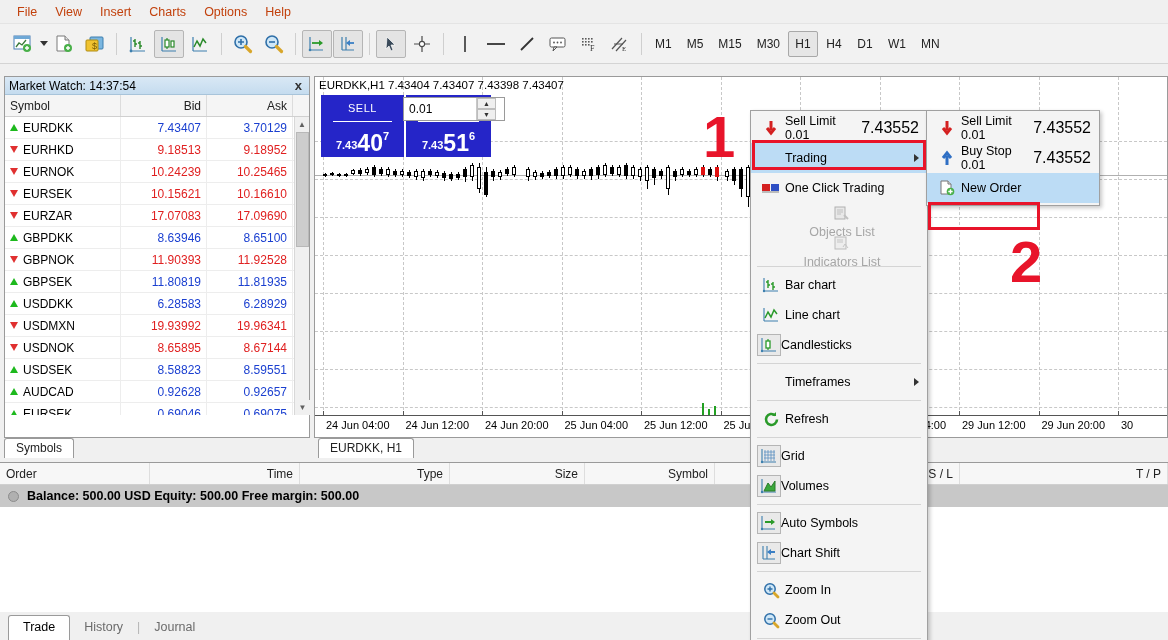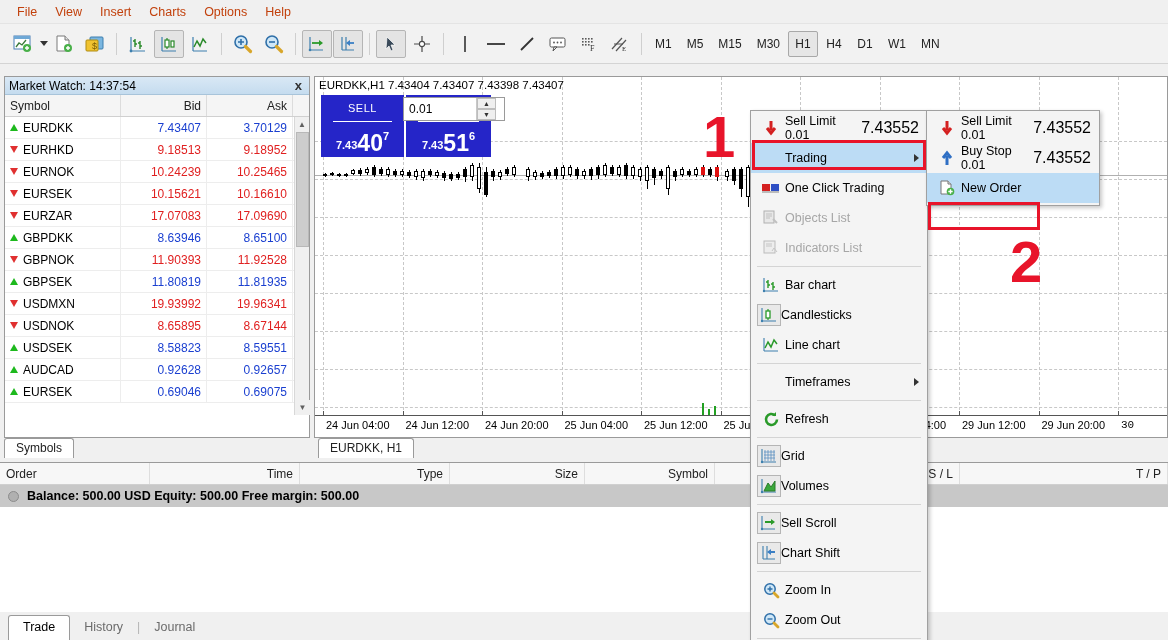--- a/index.html
+++ b/index.html
@@ -144,21 +144,21 @@
     font-family: "Liberation Sans", sans-serif; z-index: 30; line-height: 1; }
 
   
   .ctxmenu {
     position: absolute; left: 750px; top: 110px; width: 178px; background: #f4f4f4;
     border: 1px solid #a0a0a0; z-index: 40; padding: 2px 0;
     box-shadow: 2px 2px 4px rgba(0,0,0,.22);
   }
   .ctx-item { height: 30px; display: flex; align-items: center; padding-left: 6px;
     font-size: 12.5px; color: #000; position: relative; }
-  .ctx-item.disabled { color: #a6a6a6; }
+  .ctx-item.disabled { color: #a6a6a6; flex-direction: column; }
   .ctx-item.hl { background: #bcdcf5; }
   .ctx-ico { width: 28px; height: 22px; display: flex; align-items: center;
     justify-content: center; flex: none; }
   .ctx-ico.framed { border: 1px solid #b5b5b5; background: #e9e9e9; width: 24px; height: 22px; }
   .ctx-sep { height: 1px; background: #d4d4d4; margin: 3px 6px; }
   .ctx-arrow { position: absolute; right: 8px; width: 0; height: 0;
     border-top: 4px solid transparent; border-bottom: 4px solid transparent;
     border-left: 5px solid #333; }
   .ctx-right { margin-left: auto; padding-right: 8px; font-size: 16px; }
   .redbox { position: absolute; border: 3px solid #e8142a; z-index: 45; pointer-events: none; }
@@ -432,20 +432,28 @@
           <div class="c-bid dn">11.90393</div>
           <div class="c-ask dn">11.92528</div>
         </div>
         <div class="mw-row">
           <div class="c-sym">
             <span class="arrow-up"></span>
             <span>GBPSEK</span>
           </div>
           <div class="c-bid up">11.80819</div>
           <div class="c-ask up">11.81935</div>
+        </div>
+        <div class="mw-row">
+          <div class="c-sym">
+            <span class="arrow-up"></span>
+            <span>USDDKK</span>
+          </div>
+          <div class="c-bid up">6.28583</div>
+          <div class="c-ask up">6.28929</div>
         </div>
         <div class="mw-row">
           <div class="c-sym">
             <span class="arrow-dn"></span>
             <span>USDMXN</span>
           </div>
           <div class="c-bid dn">19.93992</div>
           <div class="c-ask dn">19.96341</div>
         </div>
         <div class="mw-row">
@@ -833,21 +841,21 @@
         <div class="tlab" style="left: 408.5px;">25 Jun 20:00</div>
         <div class="tick" style="left: 485px;"></div>
         <div class="tlab" style="left: 488px;">28</div>
         <div class="tick" style="left: 564.5px;"></div>
         <div class="tlab" style="left: 567.5px;">29 Jun 04:00</div>
         <div class="tick" style="left: 644px;"></div>
         <div class="tlab" style="left: 647px;">29 Jun 12:00</div>
         <div class="tick" style="left: 723.5px;"></div>
         <div class="tlab" style="left: 726.5px;">29 Jun 20:00</div>
         <div class="tick" style="left: 803px;"></div>
-        <div class="tlab" style="left: 806px; font-family: Liberation Mono, monospace;">30</div>
+        <div class="tlab" style="left: 806px;">30</div>
       </div>
   </div>
 
   <div class="mw-tabs" style="left:318px;top:438px;">
     <div class="mw-tab">EURDKK, H1</div>
   </div>
 
   <div class="big-num" style="left:703px;top:108px;">1</div>
   <div class="big-num" style="left:1010px;top:233px;">2</div>
 
@@ -900,40 +908,40 @@
       <div class="ctx-item">
         <span class="ctx-ico">
           <svg width="18" height="16" viewBox="0 0 18 16">
             <path d="M2 1v13M2 14h14" stroke="#3d7fae" stroke-width="1.1"></path>
             <path d="M6 3v8M4 5h2M6 8h2" stroke="#2a9a2a" stroke-width="1.4"></path>
             <path d="M11 5v8M9 7h2M11 10h2" stroke="#2a9a2a" stroke-width="1.4"></path>
             <circle cx="2" cy="14" r="1.2" fill="#3d7fae"></circle>
           </svg>
         </span>
         <span>Bar chart</span>
+      </div>
+      <div class="ctx-item">
+        <span class="ctx-ico">
+          <svg width="18" height="16" viewBox="0 0 18 16">
+            <path d="M2 1v13M2 14h14" stroke="#3d7fae" stroke-width="1.1"></path>
+            <polyline points="3,11 6,5 9,10 12,3 15,7" fill="none" stroke="#2a9a2a" stroke-width="1.5"></polyline>
+          </svg>
+        </span>
+        <span>Line chart</span>
       </div>
       <div class="ctx-item">
         <span class="ctx-ico framed">
           <svg width="18" height="16" viewBox="0 0 18 16">
             <path d="M2 1v13M2 14h14" stroke="#3d7fae" stroke-width="1.1"></path>
             <rect x="6" y="4" width="4" height="7" fill="#fff" stroke="#2a9a2a" stroke-width="1.3"></rect>
             <path d="M8 2v2M8 11v2" stroke="#2a9a2a" stroke-width="1.2"></path>
             <circle cx="2" cy="14" r="1.2" fill="#3d7fae"></circle>
           </svg>
         </span>
         <span>Candlesticks</span>
-      </div>
-      <div class="ctx-item">
-        <span class="ctx-ico">
-          <svg width="18" height="16" viewBox="0 0 18 16">
-            <path d="M2 1v13M2 14h14" stroke="#3d7fae" stroke-width="1.1"></path>
-            <polyline points="3,11 6,5 9,10 12,3 15,7" fill="none" stroke="#2a9a2a" stroke-width="1.5"></polyline>
-          </svg>
-        </span>
-        <span>Line chart</span>
       </div>
       <div class="ctx-sep"></div>
       <div class="ctx-item">
         <span class="ctx-ico"></span>
         <span>Timeframes</span>
         <span class="ctx-arrow"></span>
       </div>
       <div class="ctx-sep"></div>
       <div class="ctx-item">
         <span class="ctx-ico">
@@ -970,21 +978,21 @@
       <div class="ctx-sep"></div>
       <div class="ctx-item">
         <span class="ctx-ico framed">
           <svg width="18" height="16" viewBox="0 0 18 16">
             <path d="M2 1v13M2 14h13" stroke="#3d7fae" stroke-width="1.1"></path>
             <path d="M5 7h7" stroke="#2a9a2a" stroke-width="2"></path>
             <path d="M11 4l4 3-4 3z" fill="#2a9a2a"></path>
             <circle cx="2" cy="14" r="1.2" fill="#3d7fae"></circle>
           </svg>
         </span>
-        <span>Sell Scroll</span>
+        <span>Auto Symbols</span>
       </div>
       <div class="ctx-item">
         <span class="ctx-ico framed">
           <svg width="18" height="16" viewBox="0 0 18 16">
             <path d="M3 1v13M3 14h12" stroke="#3d7fae" stroke-width="1.1"></path>
             <path d="M7 1v13" stroke="#3d7fae" stroke-width="1.1"></path>
             <path d="M15 7h-5" stroke="#3a7fc4" stroke-width="2"></path>
             <path d="M11 4l-4 3 4 3z" fill="#3a7fc4"></path>
           </svg>
         </span>

